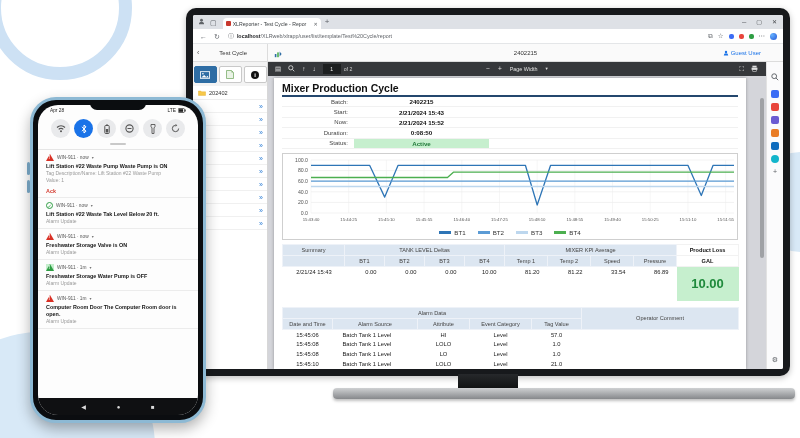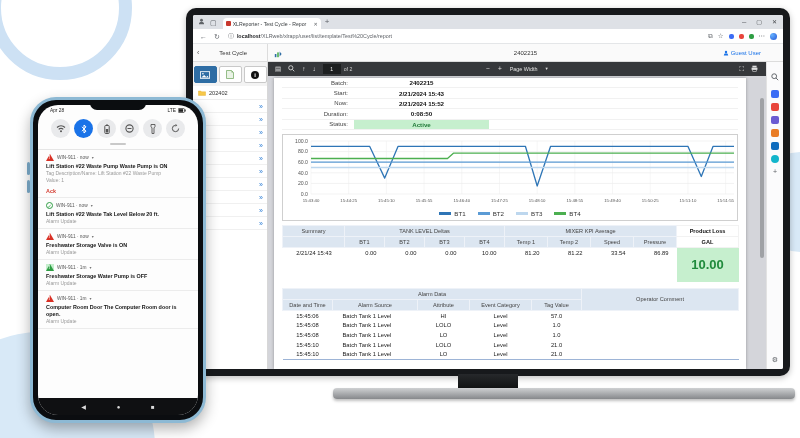--- a/index.html
+++ b/index.html
@@ -282,20 +282,21 @@
                 <svg width="7" height="7" viewBox="0 0 10 10">
                     <rect x="2" y="1" width="6" height="2.5" fill="#e0e0e0"></rect>
                     <rect x="0.8" y="3.8" width="8.4" height="3" fill="#e0e0e0"></rect>
                     <rect x="2.5" y="6" width="5" height="3" fill="none" stroke="#e0e0e0" stroke-width="0.8"></rect>
                   </svg>
               </span>
             </div>
           </div>
           <div class="docarea">
             <div class="page">
+              <div class="rpt-title">Mixer Production Cycle</div>
               <div id="report-fields">
                   <div class="f-row">
                     <span class="f-label">Batch:</span>
                     <span class="f-value">2402215</span>
                   </div>
                   <div class="f-row">
                     <span class="f-label">Start:</span>
                     <span class="f-value">2/21/2024 15:43</span>
                   </div>
                   <div class="f-row">

